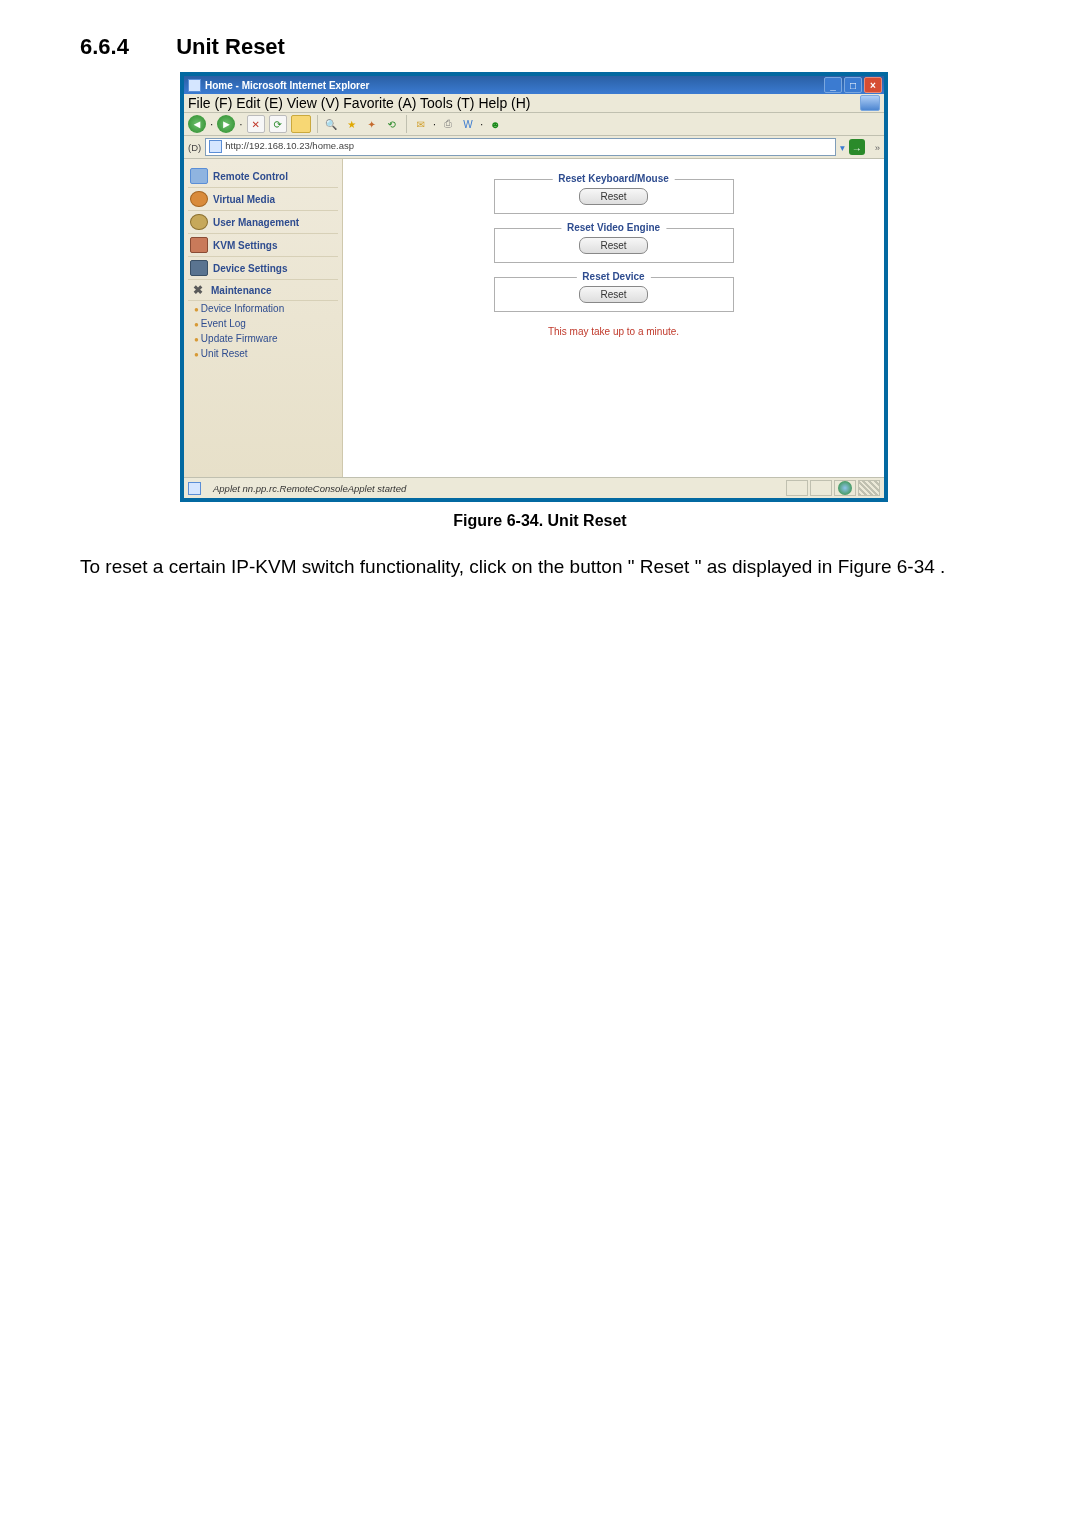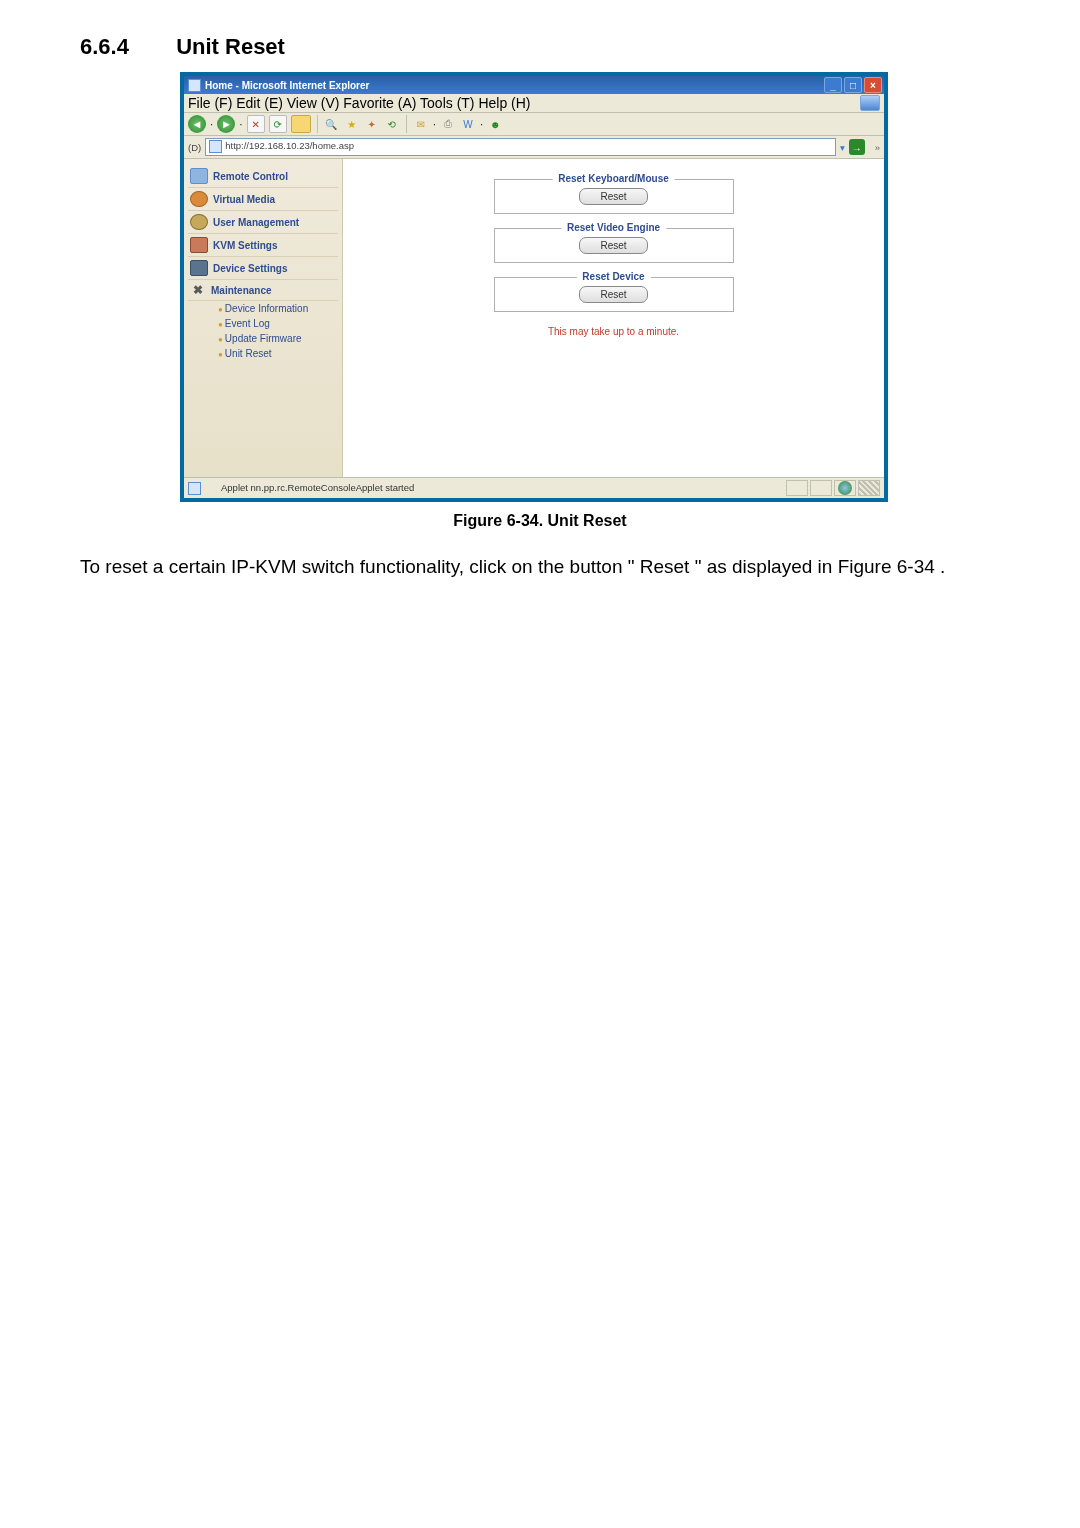--- a/index.html
+++ b/index.html
@@ -122,21 +122,21 @@
   }
   .side-item { display:flex; align-items:center; gap:5px; padding:3px 2px; border-bottom:1px solid #d7d0b7; }
   .side-icon { width:16px; height:14px; border-radius:2px; }
   .si-remote { background:#8fb4e0; border:1px solid #5a8ed6; }
   .si-vm { background:#d98b3b; border:1px solid #a5641f; border-radius:50%; }
   .si-user { background:#c6a85a; border:1px solid #8a6f2e; border-radius:50%; }
   .si-kvm { background:#c97a5a; border:1px solid #8a4c35; }
   .si-dev { background:#5a7490; border:1px solid #3a5066; }
   .si-maint { font-size:12px; text-align:center; color:#5a5a5a; font-weight:bold; }
   .sub-items { font-weight:normal; color:#2e4c8f; font-size:10px; }
-  .sub-items div { padding:2px 0 2px 6px;margin-left:24px; }
+  .sub-items div { padding:2px 0 2px 6px; }
   .bullet { color:#d79a36; font-size:8px; margin-right:2px; }
   .content-area {
     flex:1;
     padding:12px 10px;
     color:#2e4c8f;
     font-size:10px;
     display:flex;
     justify-content:center;
   }
   .content-inner { width:240px; }
@@ -164,21 +164,21 @@
   .warn-text { color:#c0392b; text-align:center; margin-top:2px; }
   .statusbar {
     background:#ece9d8;
     border-top:1px solid #c0c0b0;
     display:flex;
     align-items:center;
     padding:2px 4px;
     font-size:9.5px;
     color:#333;
   }
-  .status-left { display:flex; gap:20px; flex:1; }
+  .status-left { display:flex; align-items:center; gap:12px; flex:1;font-style:italic; }
   .status-cells { display:flex; gap:2px; }
   .status-cell { width:20px; height:14px; border:1px solid #c0c0b0; }
   .status-globe { width:14px; height:14px; border-radius:50%; background:radial-gradient(#8ec4ed,#2a8a2a); }
   .figure-caption {
     text-align:center;
     font-size:16px;
     font-weight:bold;
     margin:10px 0 24px 0;
     color:#000;
   }

